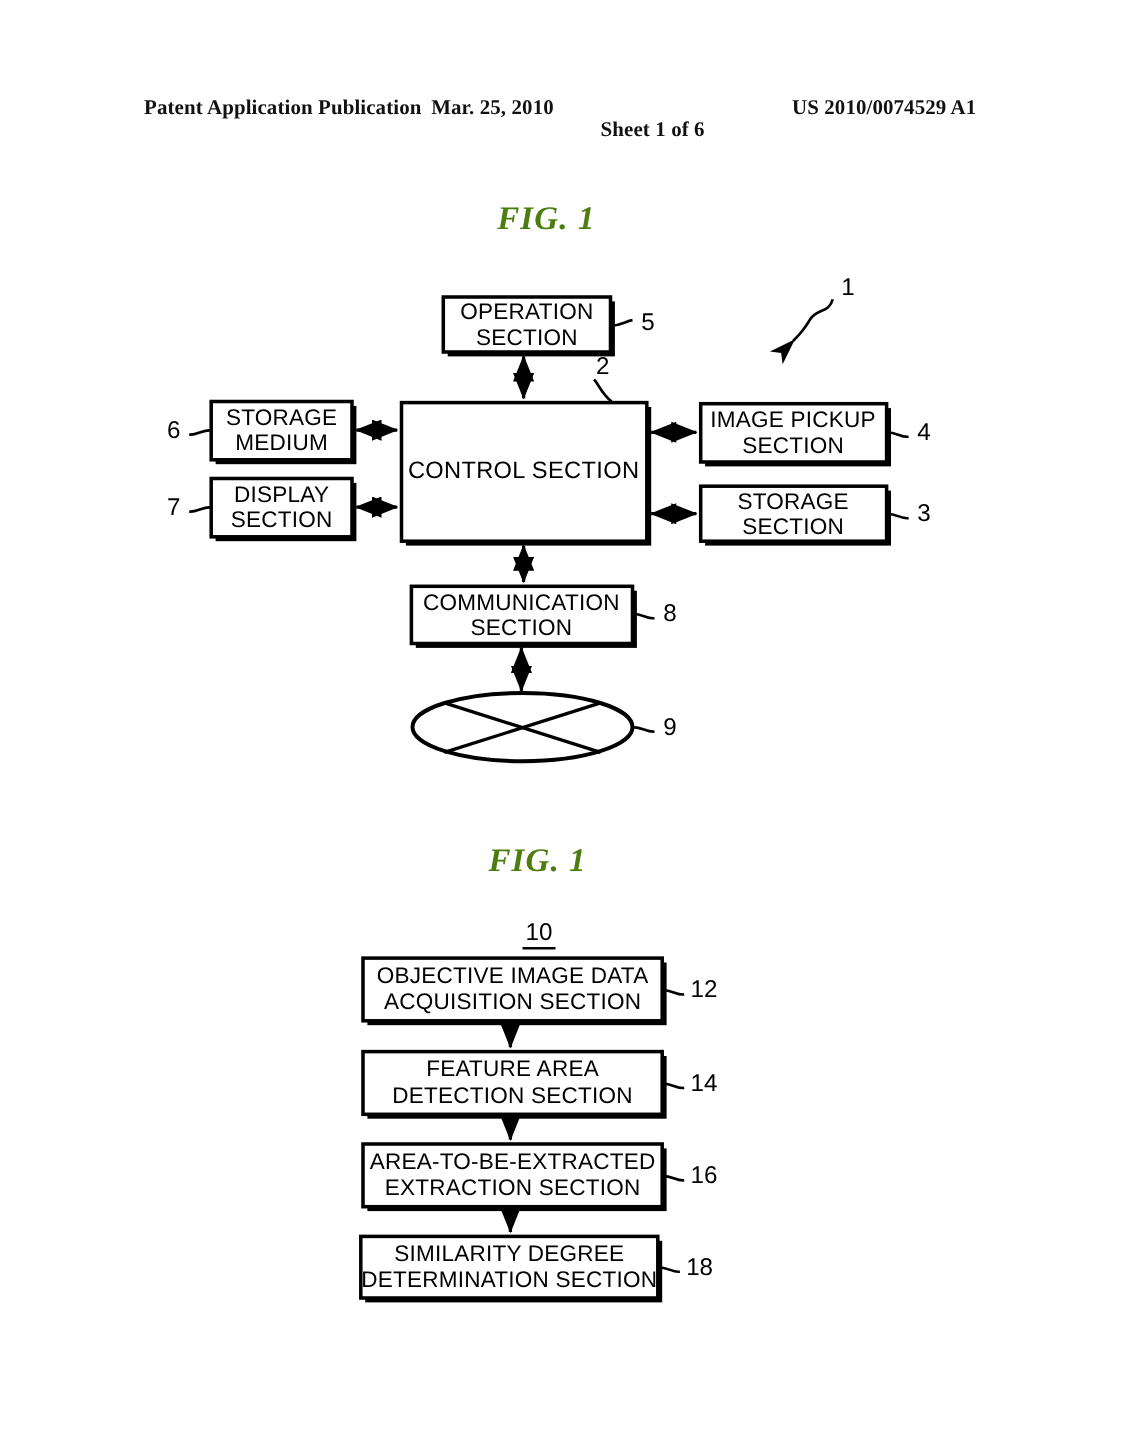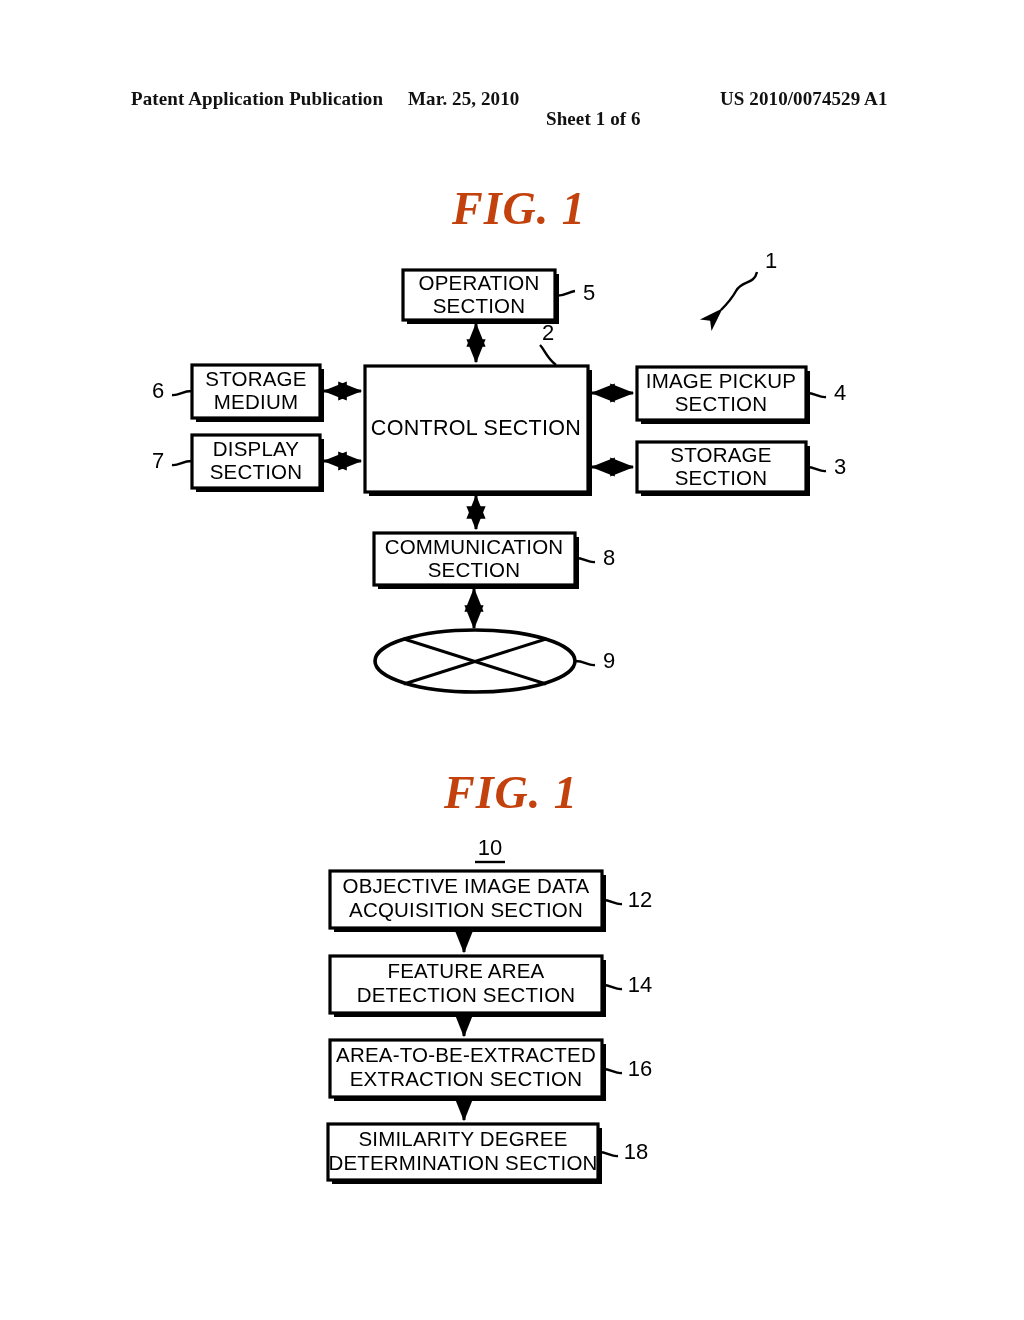--- a/index.html
+++ b/index.html
@@ -32,42 +32,42 @@
     letter-spacing: 0.1px;
     color: #111;
     white-space: nowrap;
   }
   .hdr-pub {
     position: absolute;
     left: 131px;
   }
   .hdr-date {
     position: absolute;
-    left: 408px;
+    left: 392px;
   }
   .hdr-sheet {
     position: absolute;
     left: 546px;
     margin-top: 20px;
   }
   .hdr-num {
     position: absolute;
     left: 704px;
     margin-left: 16px;
   }
 
   
   .fig-title {
     position: absolute;
     font-family: "Liberation Serif", serif;
     font-style: italic;
     font-weight: bold;
-    font-size: 46px;
+    font-size: 30px;
     letter-spacing: 1px;
-    color: #c2410c;
+    color: #4d7c0f;
     white-space: nowrap;
   }
   #fig1-title { left: 452px; top: 182px; }
   #fig2-title { left: 444px; top: 766px; }
 
   
   #diagram {
     position: absolute;
     left: 0;
     top: 0;

